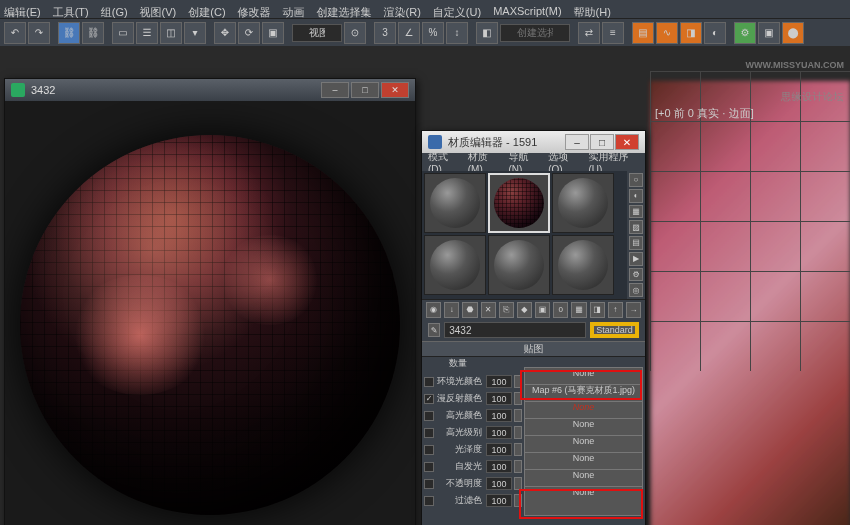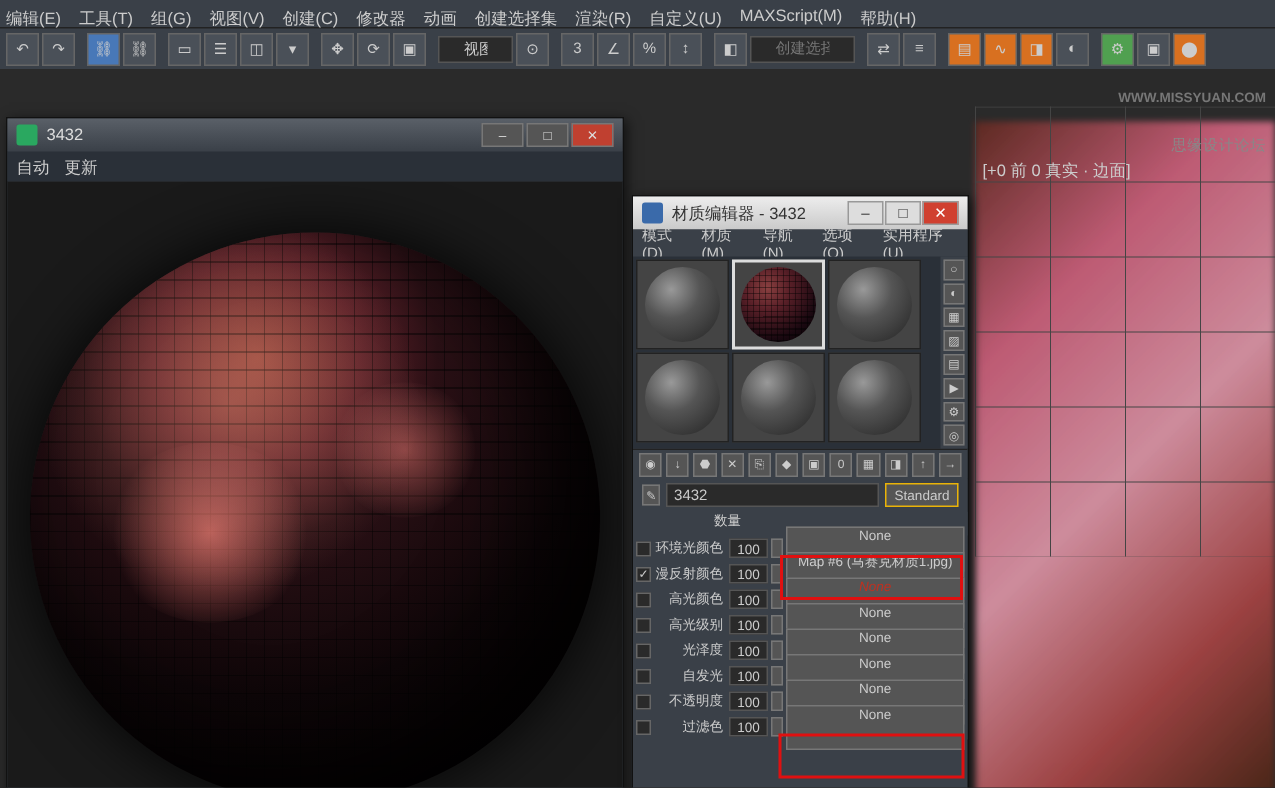--- a/index.html
+++ b/index.html
@@ -49,25 +49,25 @@
 .mat-ball { width:50px; height:50px; border-radius:50%; background:radial-gradient(circle at 35% 30%,#999 0%,#555 40%,#222 100%); }
 .mat-ball.tex { background:radial-gradient(circle at 35% 28%,#8a4040 0%,#5a2028 30%,#1a0810 70%,#000 100%); position:relative; overflow:hidden; }
 .mat-ball.tex::before { content:""; position:absolute; inset:0; border-radius:50%; background-image:repeating-linear-gradient(0deg,rgba(0,0,0,0.4) 0 1px,transparent 1px 4px),repeating-linear-gradient(90deg,rgba(0,0,0,0.4) 0 1px,transparent 1px 4px); }
 .mat-side { position:absolute; right:0; top:0; width:18px; height:128px; background:#3a4048; display:flex; flex-direction:column; gap:2px; padding:2px; }
 .ms-ico { width:14px; height:14px; background:#555; border:1px solid #777; font-size:8px; display:flex; align-items:center; justify-content:center; }
 .mat-tbar { height:20px; background:#3a4048; display:flex; align-items:center; padding:0 4px; gap:3px; border-top:1px solid #222; }
 .mt-ico { width:16px; height:16px; background:#555; border:1px solid #777; font-size:8px; display:flex; align-items:center; justify-content:center; }
 .mat-name { height:22px; background:#3a4048; display:flex; align-items:center; padding:0 6px; gap:4px; }
 .mat-name .dropper { width:14px; height:14px; }
 .mat-name input { flex:1; background:#2a2a2a; border:1px solid #555; color:#ccc; height:16px; padding:0 4px; font-size:10px; }
-.mat-name .std { width:56px; height:16px; background:#555; border:1px solid #eab308; font-size:9px; display:flex; align-items:center; justify-content:center; }
+.mat-name .std { width:56px; height:16px; background:#555; border:4px solid #eab308; font-size:9px; display:flex; align-items:center; justify-content:center; }
 .mat-rollout { background:#3a4048; }
 .rollout-hdr { height:16px; background:#4a5058; font-size:10px; display:flex; align-items:center; justify-content:center; border-top:1px solid #666; border-bottom:1px solid #222; }
 .map-hdr { height:16px; background:#3a4048; display:flex; font-size:9px; }
-.map-hdr .c1 { width:72px; text-align:right; }
+.map-hdr .c1 { width:72px; text-align:center; }
 .map-hdr .c2 { flex:1; text-align:center; }
 .map-row { height:17px; display:flex; align-items:center; font-size:9px; padding:0 2px; gap:2px;justify-content:center; }
 .map-row .cb { width:10px; height:10px; background:#2a2a2a; border:1px solid #666; display:flex; align-items:center; justify-content:center; font-size:8px; }
 .map-row .lbl { width:48px; text-align:right; padding-right:2px; }
 .map-row .amt { width:26px; background:#2a2a2a; border:1px solid #555; text-align:center; height:13px; line-height:13px; }
 .map-row .spin { width:8px; height:13px; background:#555; border:1px solid #777; }
 .map-row .slot { flex:1; height:30px; background:#555; border:1px solid #777; text-align:center; line-height:11px; overflow:hidden; white-space:nowrap; font-size:9px; position:relative; }
 .map-row .slot.red { color:#c03020; font-style:italic; }
 .hilite { position:absolute; border:2px solid #e01010; pointer-events:none; z-index:10; }
 </style>
@@ -141,36 +141,32 @@
     <div class="win-title">
       <div class="icon"></div>
       <span>3432</span>
       <div class="spacer"></div>
       <div class="win-btns">
         <div class="win-btn">–</div>
         <div class="win-btn">□</div>
         <div class="win-btn close">✕</div>
       </div>
     </div>
-    <div class="sphere-tabs">
-      <span>自动</span>
-      <span>更新</span>
-    </div>
     <div class="sphere-view">
       <div class="sphere">
         <div class="sphere-hl" style="left:50px;top:140px;width:140px;height:120px;"></div>
         <div class="sphere-hl" style="left:200px;top:100px;width:100px;height:90px;opacity:0.7"></div>
       </div>
     </div>
   </div>
 
   <div class="mat-win">
     <div class="mat-title">
       <div class="icon"></div>
-      <span>材质编辑器 - 3432</span>
+      <span>材质编辑器 - 1591</span>
       <div class="spacer"></div>
       <div class="mat-wbtns">
         <div class="mat-wbtn">–</div>
         <div class="mat-wbtn">□</div>
         <div class="mat-wbtn close">✕</div>
       </div>
     </div>
     <div class="mat-menu" id="matmenu">
         <span>模式(D)</span>
         <span>材质(M)</span>
@@ -221,20 +217,21 @@
       <div class="mt-ico">◨</div>
       <div class="mt-ico">↑</div>
       <div class="mt-ico">→</div>
     </div>
     <div class="mat-name">
       <div class="mt-ico dropper">✎</div>
       <input value="3432" style="">
       <div class="std">Standard</div>
     </div>
     <div class="mat-rollout">
+      <div class="rollout-hdr">贴图</div>
       <div class="map-hdr">
         <div class="c1">数量</div>
       </div>
       <div id="maprows">
           <div class="map-row">
             <div class="cb"></div>
             <div class="lbl">环境光颜色</div>
             <div class="amt">100</div>
             <div class="spin"></div>
             <div class="slot">None</div>

